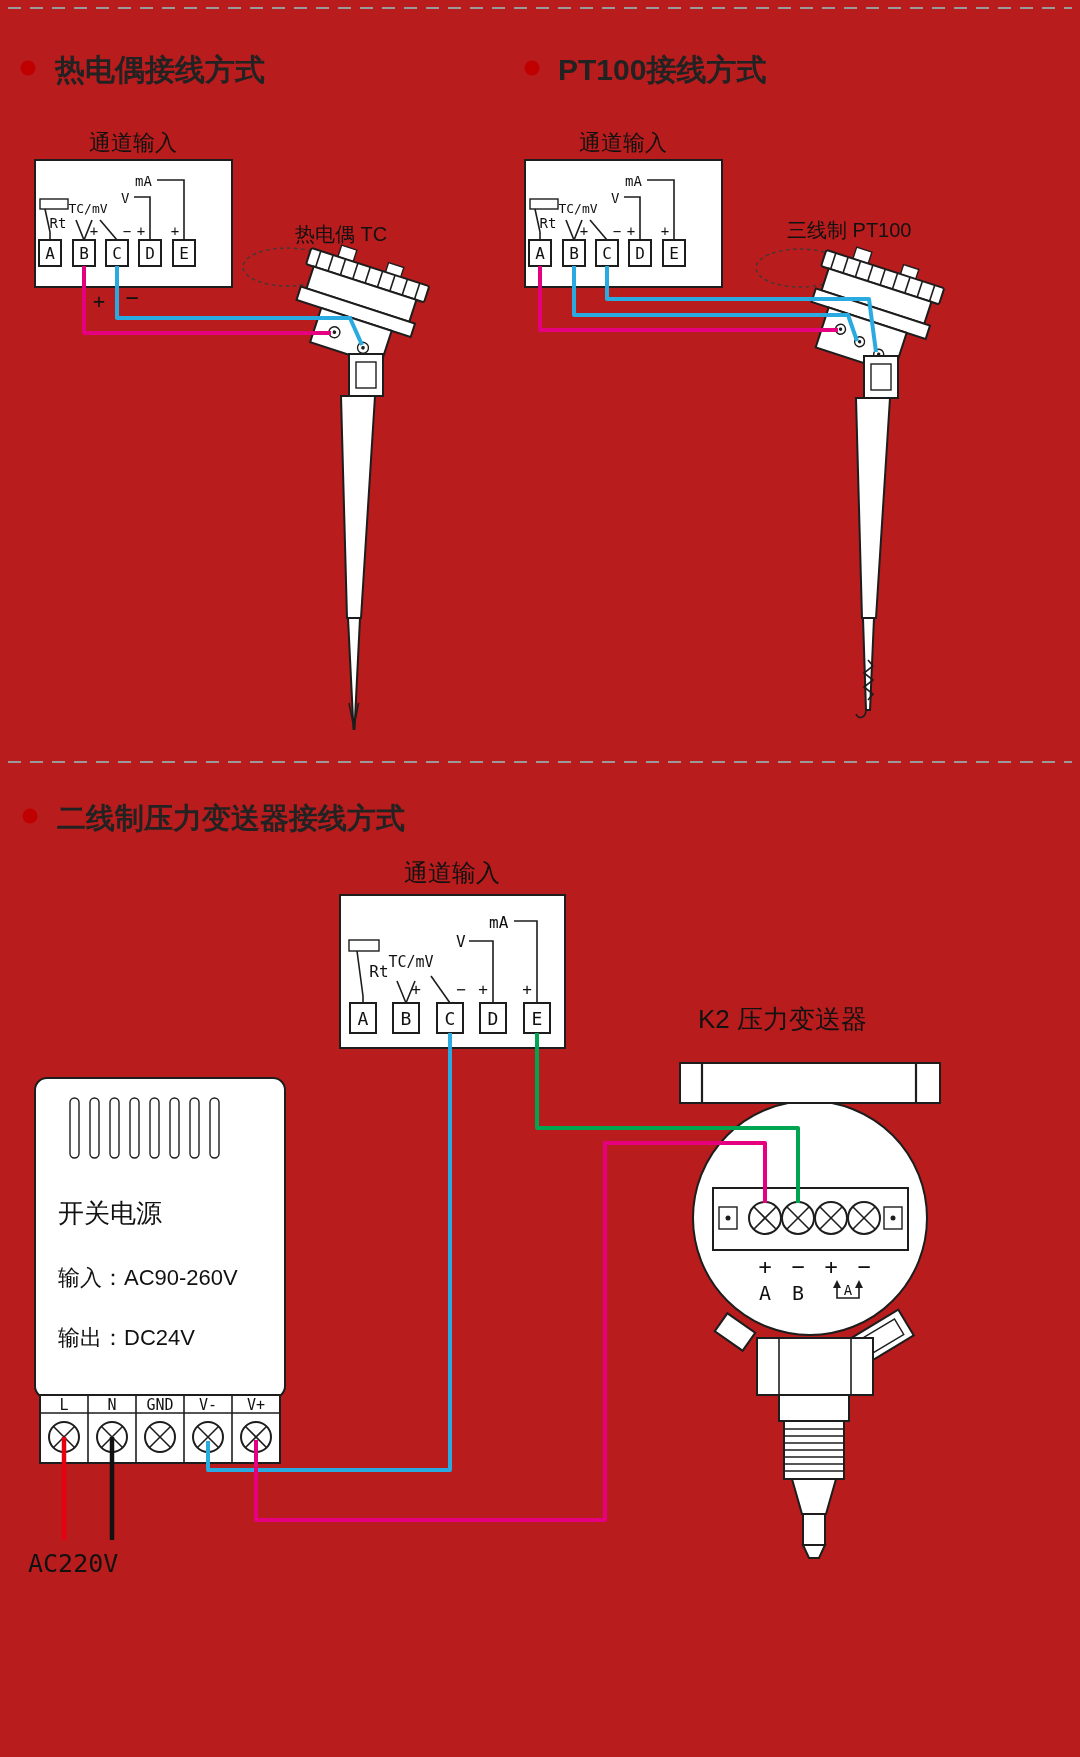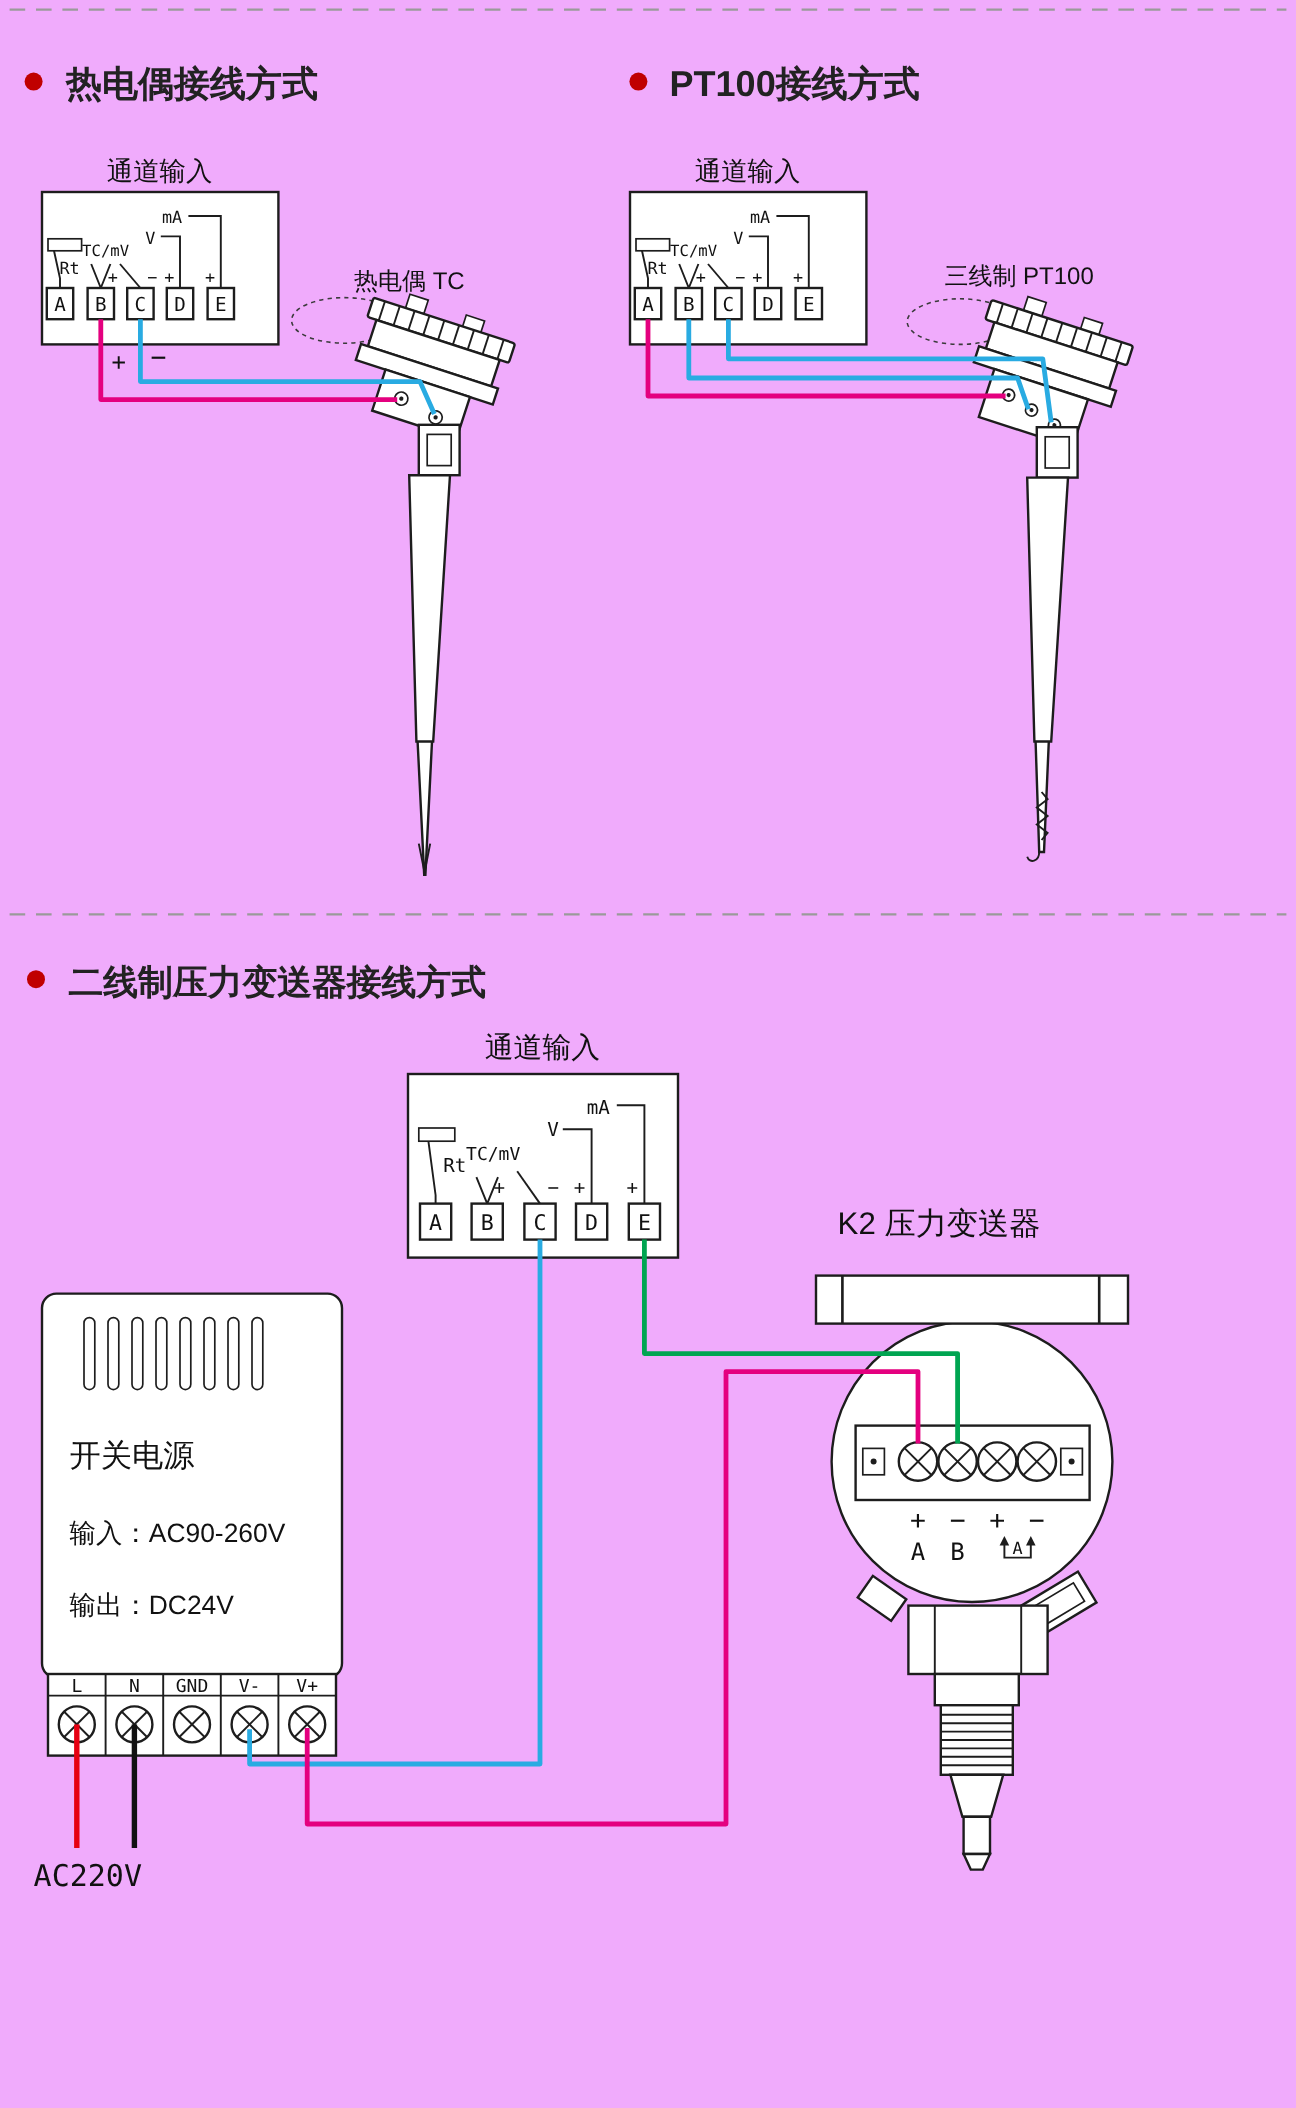--- a/index.html
+++ b/index.html
@@ -1,16 +1,16 @@
 <!DOCTYPE html>
 <html><head>
 <meta charset="utf-8">
 <style>
   html,body{margin:0;padding:0;background:#fff;}
-  .page{position:relative;width:1080px;height:1757px;background:#f0abfc;overflow:hidden;}
+  .page{position:relative;width:1080px;height:1757px;background:#b91c1c;overflow:hidden;}
   .page > svg{position:absolute;left:0;top:0;}
   .bx{fill:#ffffff;stroke:#1d1d1d;stroke-width:2;}
   .thin{fill:#ffffff;stroke:#1d1d1d;stroke-width:1.4;}
   .ln{fill:none;stroke:#1d1d1d;stroke-width:1.6;}
   .ln2{fill:none;stroke:#1d1d1d;stroke-width:2.2;}
   .t{font-family:"DejaVu Sans Mono","Liberation Mono",monospace;fill:#111;}
   .cjk{font-family:"Liberation Sans","DejaVu Sans",sans-serif;fill:#111;}
   .title{font-family:"Liberation Sans","DejaVu Sans",sans-serif;font-weight:700;fill:#222;}
   .wire{fill:none;stroke-linejoin:round;stroke-linecap:butt;}
   .dash{stroke:#9a9a9a;stroke-width:2;stroke-dasharray:13 9;fill:none;}

